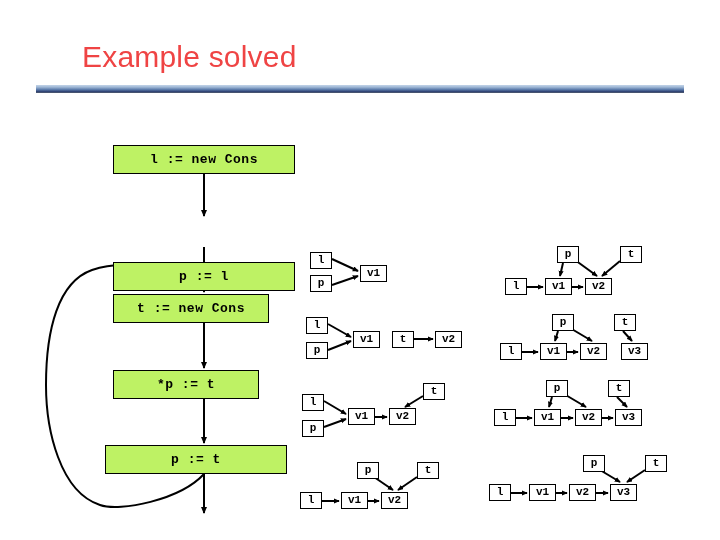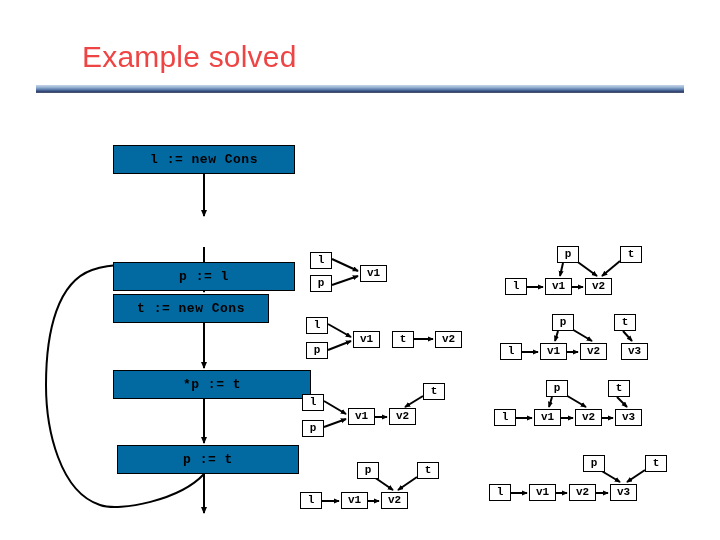--- a/index.html
+++ b/index.html
@@ -32,21 +32,21 @@
   }
   #canvas {
     position: absolute;
     left: 0; top: 0;
     width: 720px; height: 540px;
   }
   .code-box {
     position: absolute;
     box-sizing: border-box;
     border: 1px solid #000000;
-    background: #0369a1;
+    background: #bef264;
     font-family: "Liberation Mono", monospace;
     font-size: 13px;
     font-weight: bold;
     color: #000000;
     display: flex;
     align-items: center;
     justify-content: center;
     white-space: pre;
     letter-spacing: 0.5px;
   }
@@ -135,22 +135,22 @@
       <line x1="596" y1="493" x2="608" y2="493" marker-end="url(#ahs)"></line>
       <line x1="600" y1="470" x2="620" y2="482" marker-end="url(#ahs)"></line>
       <line x1="645" y1="470" x2="627" y2="482" marker-end="url(#ahs)"></line>
     </g>
   </svg>
 
   <div id="flowchart">
       <div class="code-box" style="left: 113px; top: 145px; width: 182px; height: 29px;">l := new Cons</div>
       <div class="code-box" style="left: 113px; top: 218px; width: 182px; height: 29px; margin-top: 44px;">p := l</div>
       <div class="code-box" style="left: 113px; top: 294px; width: 156px; height: 29px;">t := new Cons</div>
-      <div class="code-box" style="left: 113px; top: 370px; width: 198px; height: 29px;">*p := t</div>
-      <div class="code-box" style="left: 117px; top: 445px; width: 182px; height: 29px;">p := t</div>
+      <div class="code-box" style="left: 113px; top: 370px; width: 146px; height: 29px;">*p := t</div>
+      <div class="code-box" style="left: 105px; top: 445px; width: 182px; height: 29px;">p := t</div>
     </div>
   <div id="graph-layer">
       <div>
         <div class="node-box" style="left: 310px; top: 252px; width: 22px; height: 17px;">l</div>
         <div class="node-box" style="left: 310px; top: 275px; width: 22px; height: 17px;">p</div>
         <div class="node-box" style="left: 360px; top: 265px; width: 27px; height: 17px;">v1</div>
       </div>
       <div>
         <div class="node-box" style="left: 505px; top: 278px; width: 22px; height: 17px;">l</div>
         <div class="node-box" style="left: 545px; top: 278px; width: 27px; height: 17px;">v1</div>

